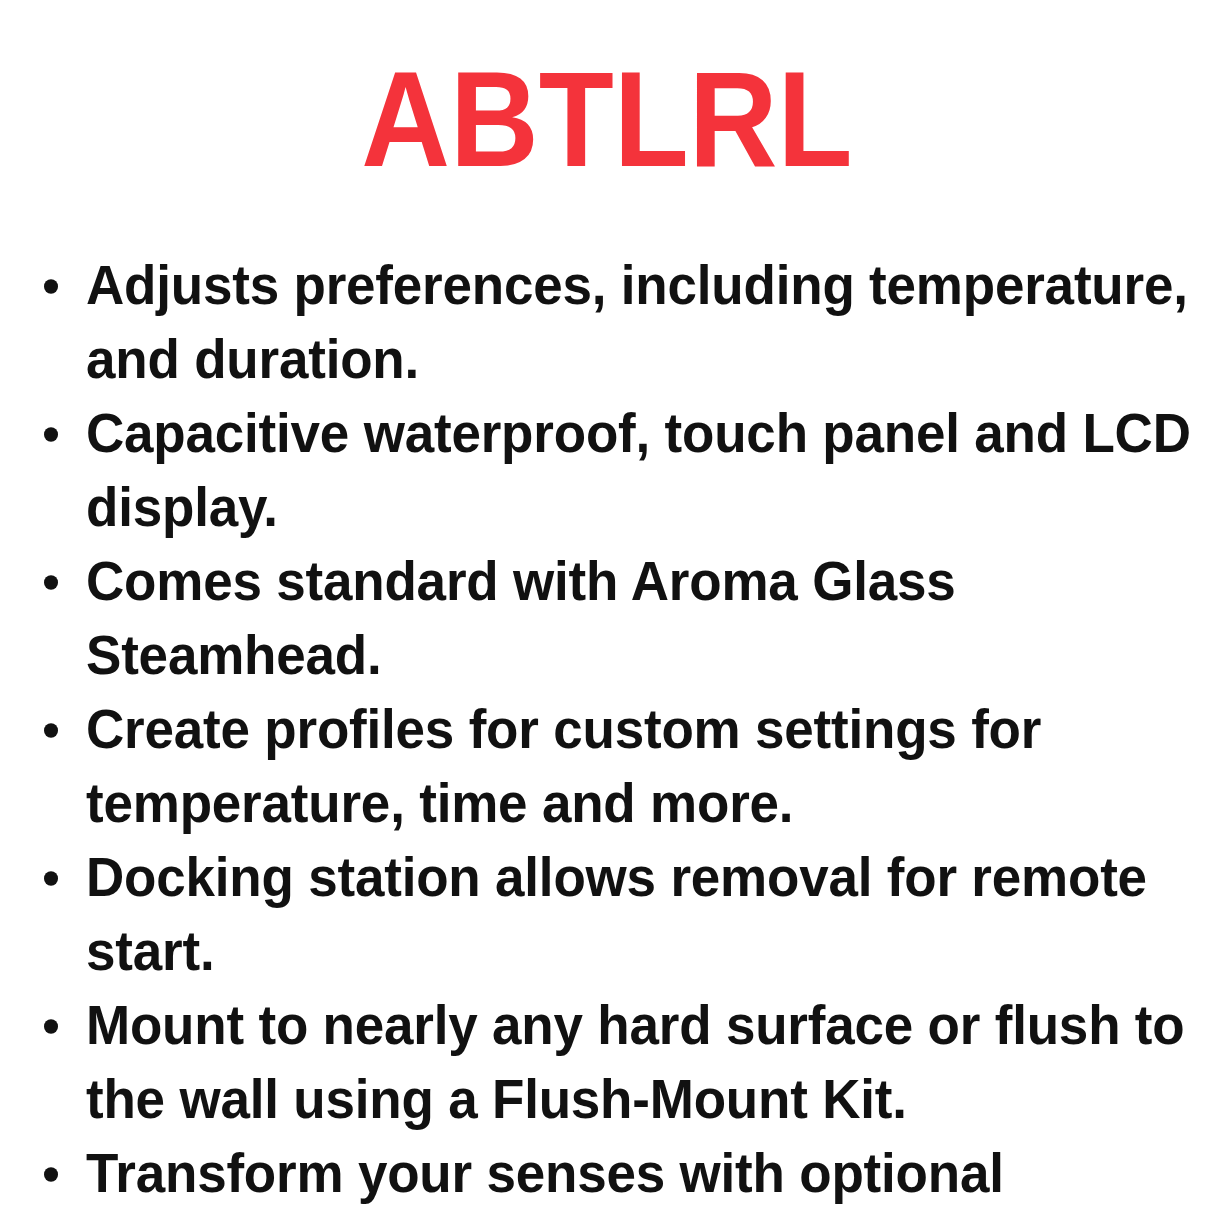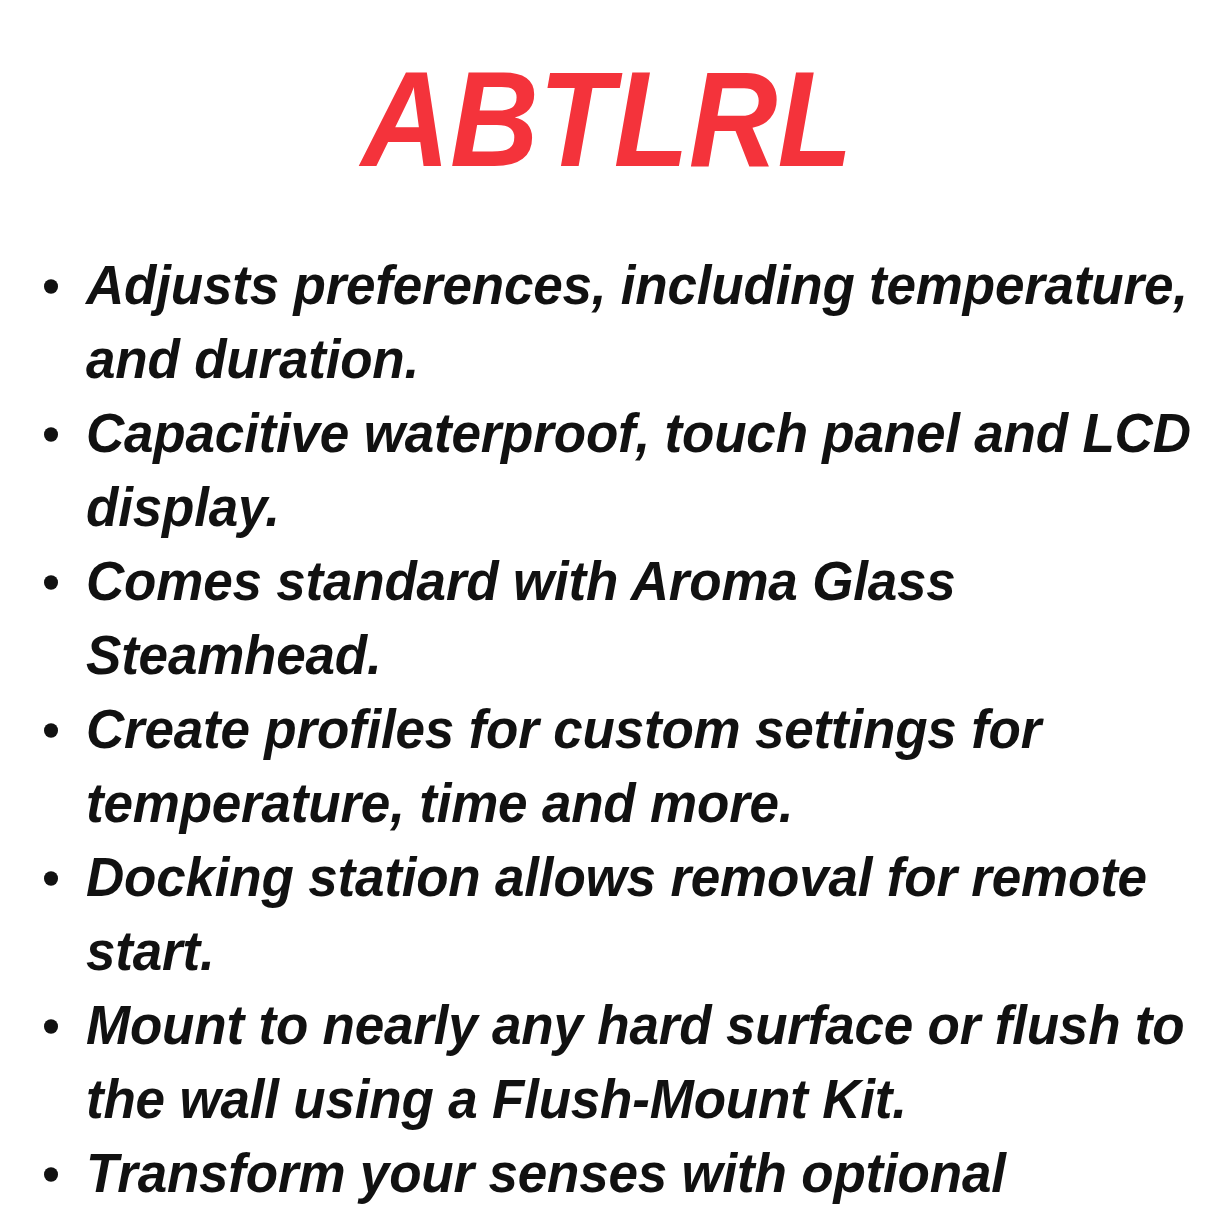--- a/index.html
+++ b/index.html
@@ -13,21 +13,20 @@
     font-family: "Liberation Sans Narrow", "Liberation Sans", sans-serif;
     overflow: hidden;
   }
 
   .page {
     position: relative;
     width: 1214px;
     height: 870px;
     background: #ffffff;
     box-sizing: border-box;
-    font-style: italic;
   }
 
   
   .title-wrap {
     position: absolute;
     top: 52px;
     left: 0;
     width: 1214px;
     text-align: center;
   }

